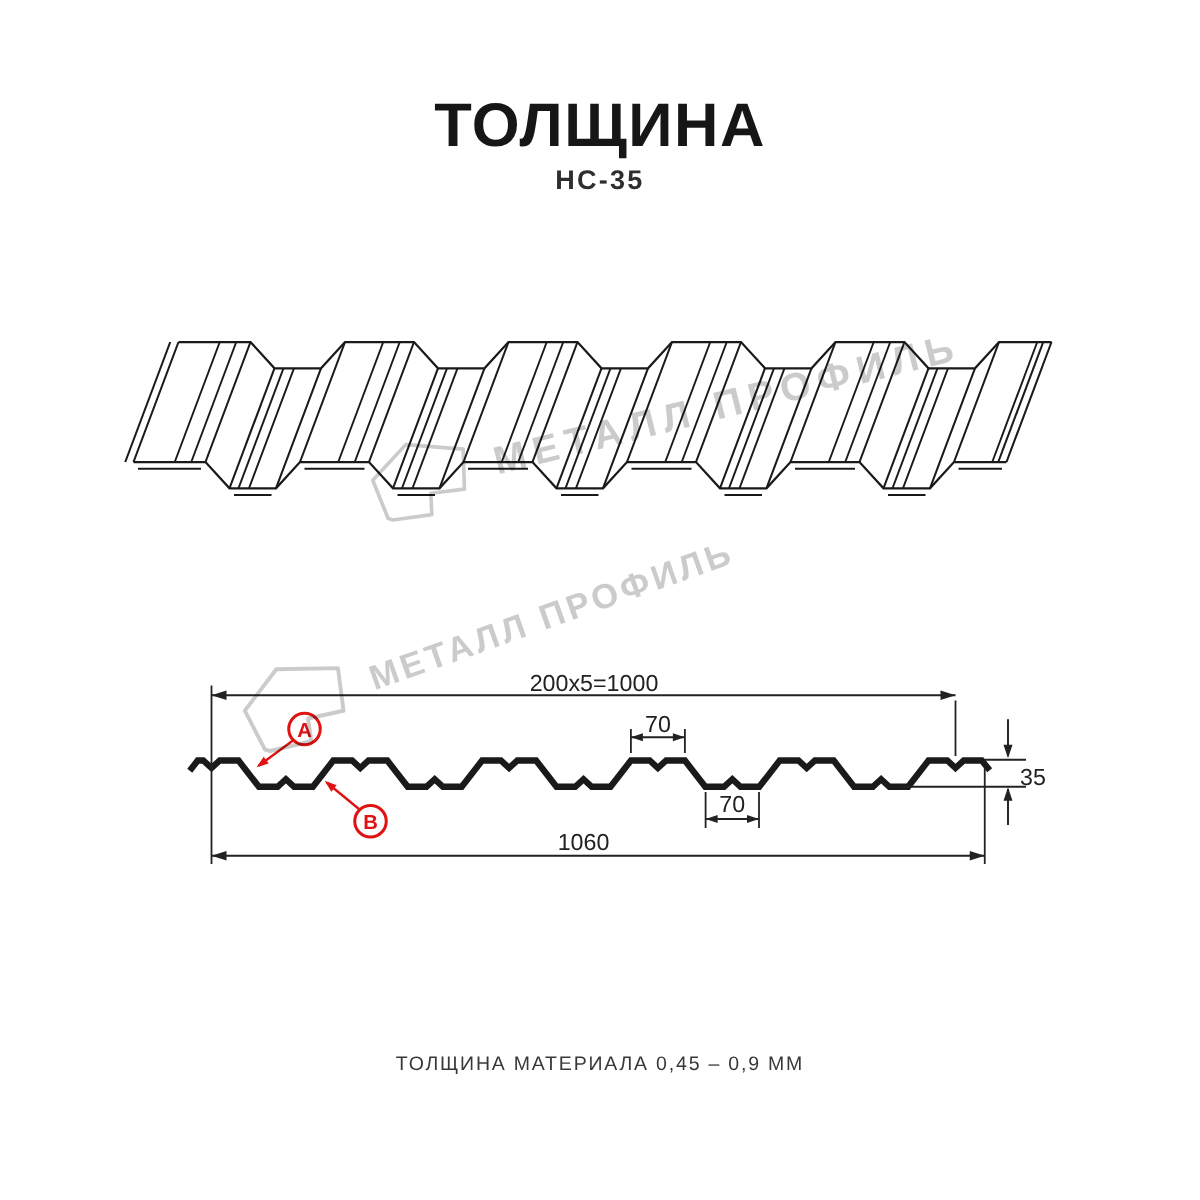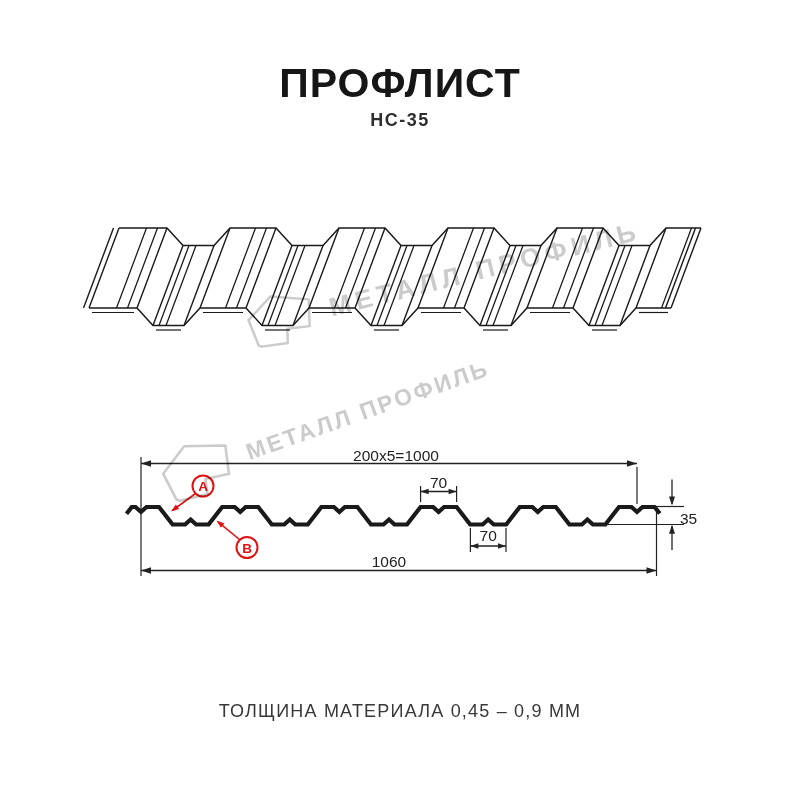--- a/index.html
+++ b/index.html
@@ -3,39 +3,39 @@
 <meta charset="utf-8">
 <style>
   html,body{margin:0;padding:0;background:#ffffff;}
   #stage{position:relative;width:800px;height:800px;background:#ffffff;overflow:hidden;
          font-family:"Liberation Sans",sans-serif;}
   .title{position:absolute;top:60px;left:0;width:800px;text-align:center;
          font-size:41px;font-weight:bold;letter-spacing:1px;color:#161616;margin:0;}
   .subtitle{position:absolute;top:110px;left:0;width:800px;text-align:center;
          font-size:18px;font-weight:700;letter-spacing:1.5px;color:#2e2e2e;}
   .footer-note{position:absolute;top:701px;left:0;width:800px;text-align:center;
-         font-size:18px;font-weight:500;letter-spacing:1.2px;color:#383838;}
+         font-size:13px;font-weight:500;letter-spacing:1.2px;color:#383838;}
   #main{position:absolute;left:0;top:0;}
   .wm{position:absolute;display:flex;align-items:center;gap:12px;
       mix-blend-mode:multiply;transform-origin:left center;pointer-events:none;}
   .wm .wm-text{font-weight:bold;color:#cbcbcb;white-space:nowrap;}
   #wm1{left:248px;top:300px;transform:rotate(-14deg);}
   #wm1 .wm-text{font-size:26px;letter-spacing:5px;}
   #wm2{left:164px;top:452px;transform:rotate(-19.5deg);}
   #wm2 .wm-text{font-size:23px;letter-spacing:2.5px;}
   .wm svg{flex:0 0 auto;}
   text.dim{font-family:"Liberation Sans",sans-serif;font-size:15.5px;fill:#222222;}
   text.marker{font-family:"Liberation Sans",sans-serif;font-size:13.5px;font-weight:bold;fill:#e01212;}
 </style>
 </head>
 <body>
 
 <div id="stage">
 
-  <h1 class="title">ПРОФЛИСТ</h1>
+  <h1 class="title">ТОЛЩИНА</h1>
   <div class="subtitle">НС-35</div>
 
   <svg id="main" width="800" height="800" viewBox="0 0 800 800">
     <g id="sheet3d">
         <polyline points="119,228 167,228 183,245.5 214,245.5 230,228 276,228 292,245.5 323,245.5 339,228 385,228 401,245.5 432,245.5 448,228 494,228 510,245.5 541,245.5 557,228 603,228 619,245.5 650,245.5 666,228 701,228" fill="none" stroke="#1a1a1a" stroke-width="1.5" stroke-linejoin="miter"></polyline>
         <polyline points="89,308 137,308 153,325.5 184,325.5 200,308 246,308 262,325.5 293,325.5 309,308 355,308 371,325.5 402,325.5 418,308 464,308 480,325.5 511,325.5 527,308 573,308 589,325.5 620,325.5 636,308 671,308" fill="none" stroke="#1a1a1a" stroke-width="1.5" stroke-linejoin="miter"></polyline>
         <line x1="92" y1="312.5" x2="134" y2="312.5" stroke="#1a1a1a" stroke-width="1.2" stroke-linecap="butt"></line>
         <line x1="156" y1="330" x2="181" y2="330" stroke="#1a1a1a" stroke-width="1.2" stroke-linecap="butt"></line>
         <line x1="203" y1="312.5" x2="243" y2="312.5" stroke="#1a1a1a" stroke-width="1.2" stroke-linecap="butt"></line>
         <line x1="265" y1="330" x2="290" y2="330" stroke="#1a1a1a" stroke-width="1.2" stroke-linecap="butt"></line>

